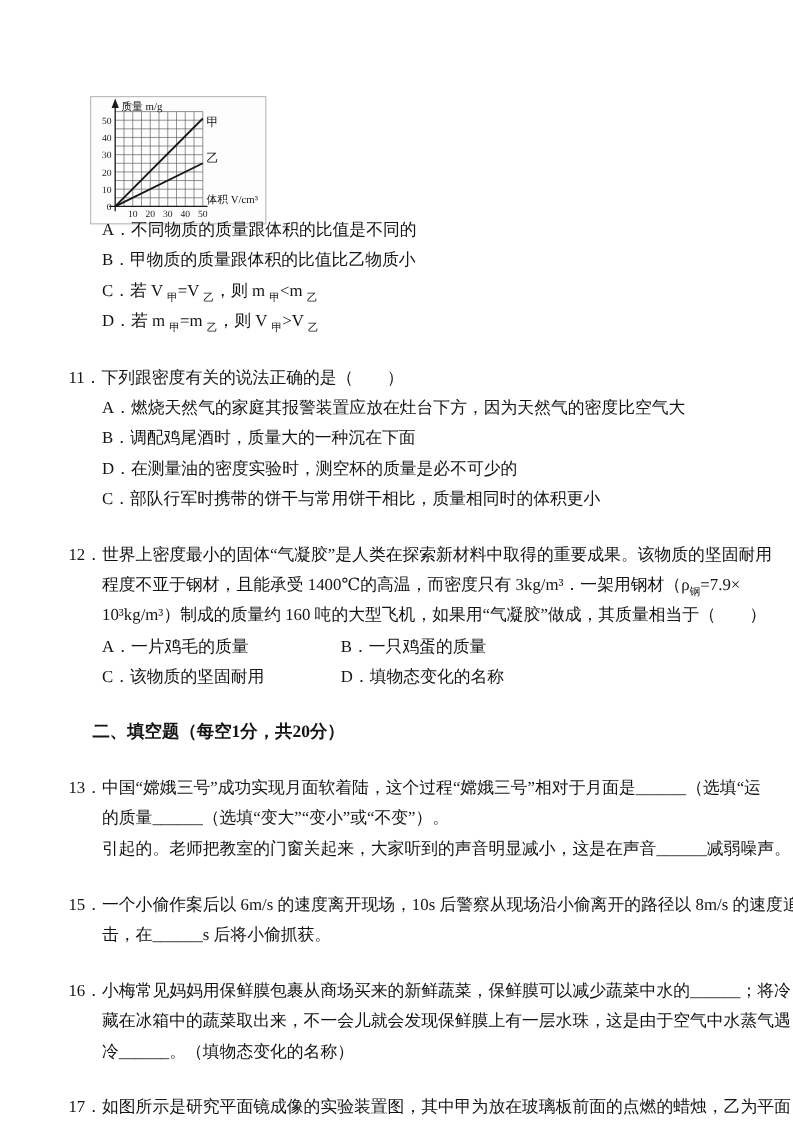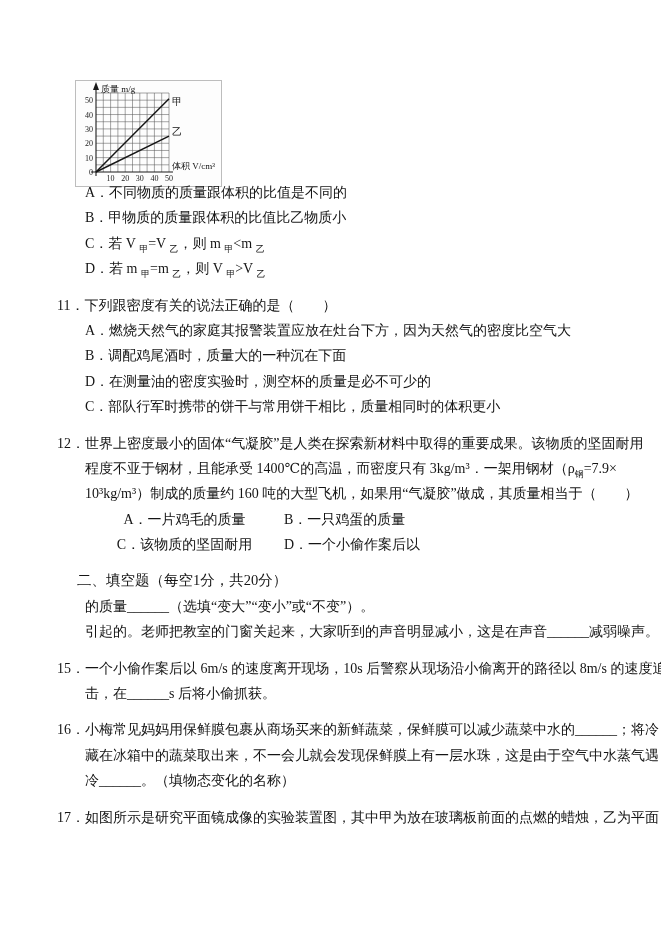--- a/index.html
+++ b/index.html
@@ -4,24 +4,24 @@
 <style>
   html,body{margin:0;padding:0;background:#9a9a9a;}
   .page{position:relative;width:661px;height:935px;background:#ffffff;margin:0 auto;
         font-family:"Liberation Serif","DejaVu Serif",serif;color:#141414;overflow:hidden;}
   .figure-box{position:absolute;left:75px;top:80px;width:147px;height:107px;
               border:1px solid #bdbdbd;background:#fdfdfd;box-sizing:border-box;}
   .figure-box svg{display:block;}
   .textflow{position:absolute;left:57px;top:180px;width:560px;font-size:14px;}
   .line{height:25.4px;line-height:25.4px;white-space:nowrap;}
   .indent{padding-left:28px;}
-  .qgap{margin-top:11px;}
-  .opt-row{display:flex;text-align:center;}
+  .qgap{margin-top:21px;}
+  .opt-row{display:flex;}
   .opt-cell{width:199px;}
-  .section{font-weight:normal;padding-left:20px;font-size:14.5px;}
+  .section{font-weight:bold;padding-left:20px;font-size:14.5px;}
   sub.s{font-size:9px;line-height:0;}
   .chart-tick{font-size:8px;fill:#222;font-family:"Liberation Serif",serif;}
 </style>
 </head>
 <body>
 
 <div class="page">
 
   <div class="figure-box">
     <svg id="chart-svg" width="145" height="105" viewBox="0 0 145 105">
@@ -91,25 +91,26 @@
 
     <div class="line qgap">12．世界上密度最小的固体“气凝胶”是人类在探索新材料中取得的重要成果。该物质的坚固耐用</div>
     <div class="line indent"><span>程度不亚于钢材，且能承受 1400℃的高温，而密度只有 3kg/m³．一架用钢材（ρ</span><sub class="s">钢</sub><span>=7.9×</span></div>
     <div class="line indent">10³kg/m³）制成的质量约 160 吨的大型飞机，如果用“气凝胶”做成，其质量相当于（　　）</div>
     <div class="line indent opt-row">
       <span class="opt-cell">A．一片鸡毛的质量</span>
       <span>B．一只鸡蛋的质量</span>
     </div>
     <div class="line indent opt-row">
       <span class="opt-cell">C．该物质的坚固耐用</span>
-      <span>D．一个小偷作案后以</span>
+      <span>D．填物态变化的名称</span>
     </div>
 
     <div class="line section qgap">二、填空题（每空1分，共20分）</div>
 
+    <div class="line qgap">13．中国“嫦娥三号”成功实现月面软着陆，这个过程“嫦娥三号”相对于月面是______（选填“运</div>
     <div class="line indent">的质量______（选填“变大”“变小”或“不变”）。</div>
 
     <div class="line indent">引起的。老师把教室的门窗关起来，大家听到的声音明显减小，这是在声音______减弱噪声。</div>
 
     <div class="line qgap">15．一个小偷作案后以 6m/s 的速度离开现场，10s 后警察从现场沿小偷离开的路径以 8m/s 的速度追</div>
     <div class="line indent">击，在______s 后将小偷抓获。</div>
 
     <div class="line qgap">16．小梅常见妈妈用保鲜膜包裹从商场买来的新鲜蔬菜，保鲜膜可以减少蔬菜中水的______；将冷</div>
     <div class="line indent">藏在冰箱中的蔬菜取出来，不一会儿就会发现保鲜膜上有一层水珠，这是由于空气中水蒸气遇</div>
     <div class="line indent">冷______。（填物态变化的名称）</div>

